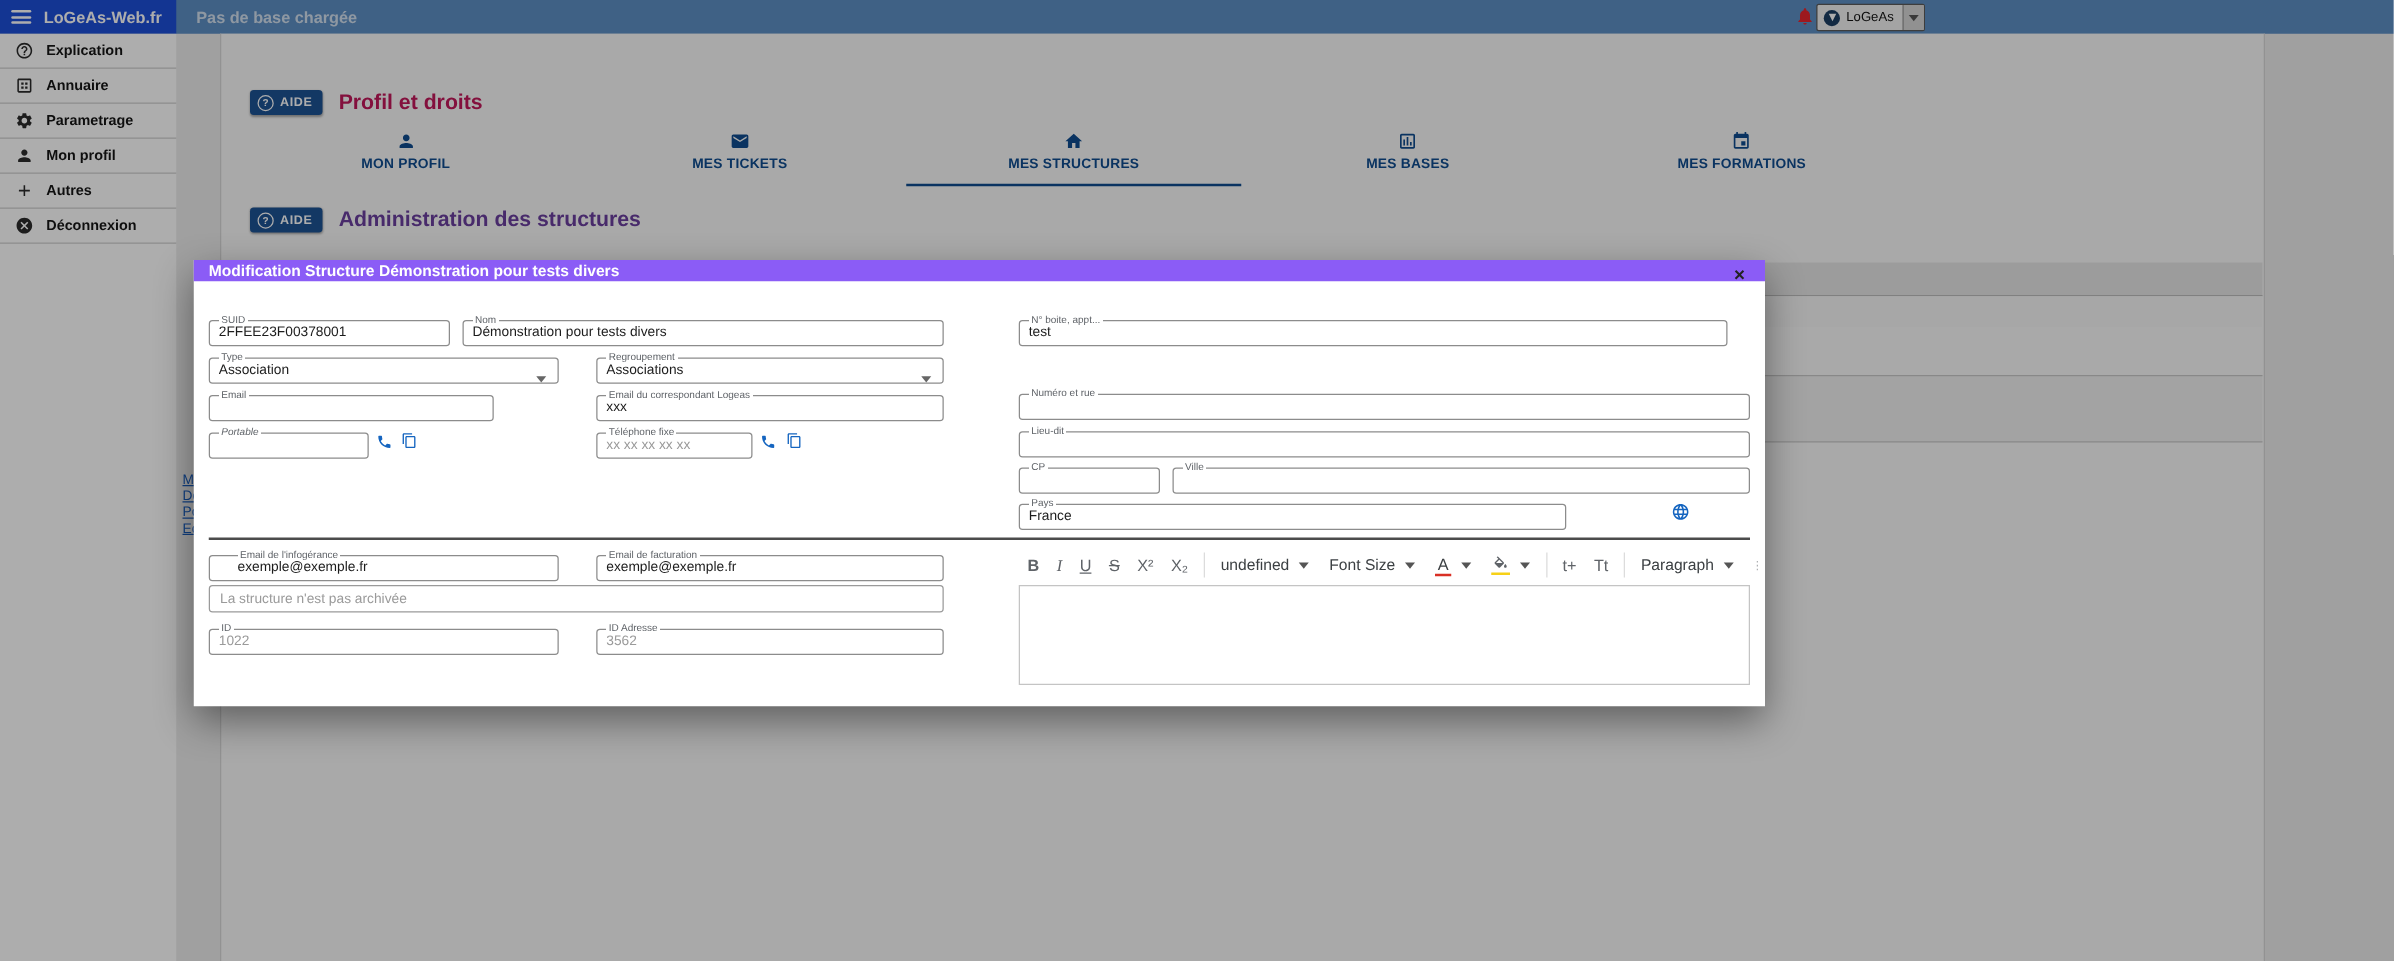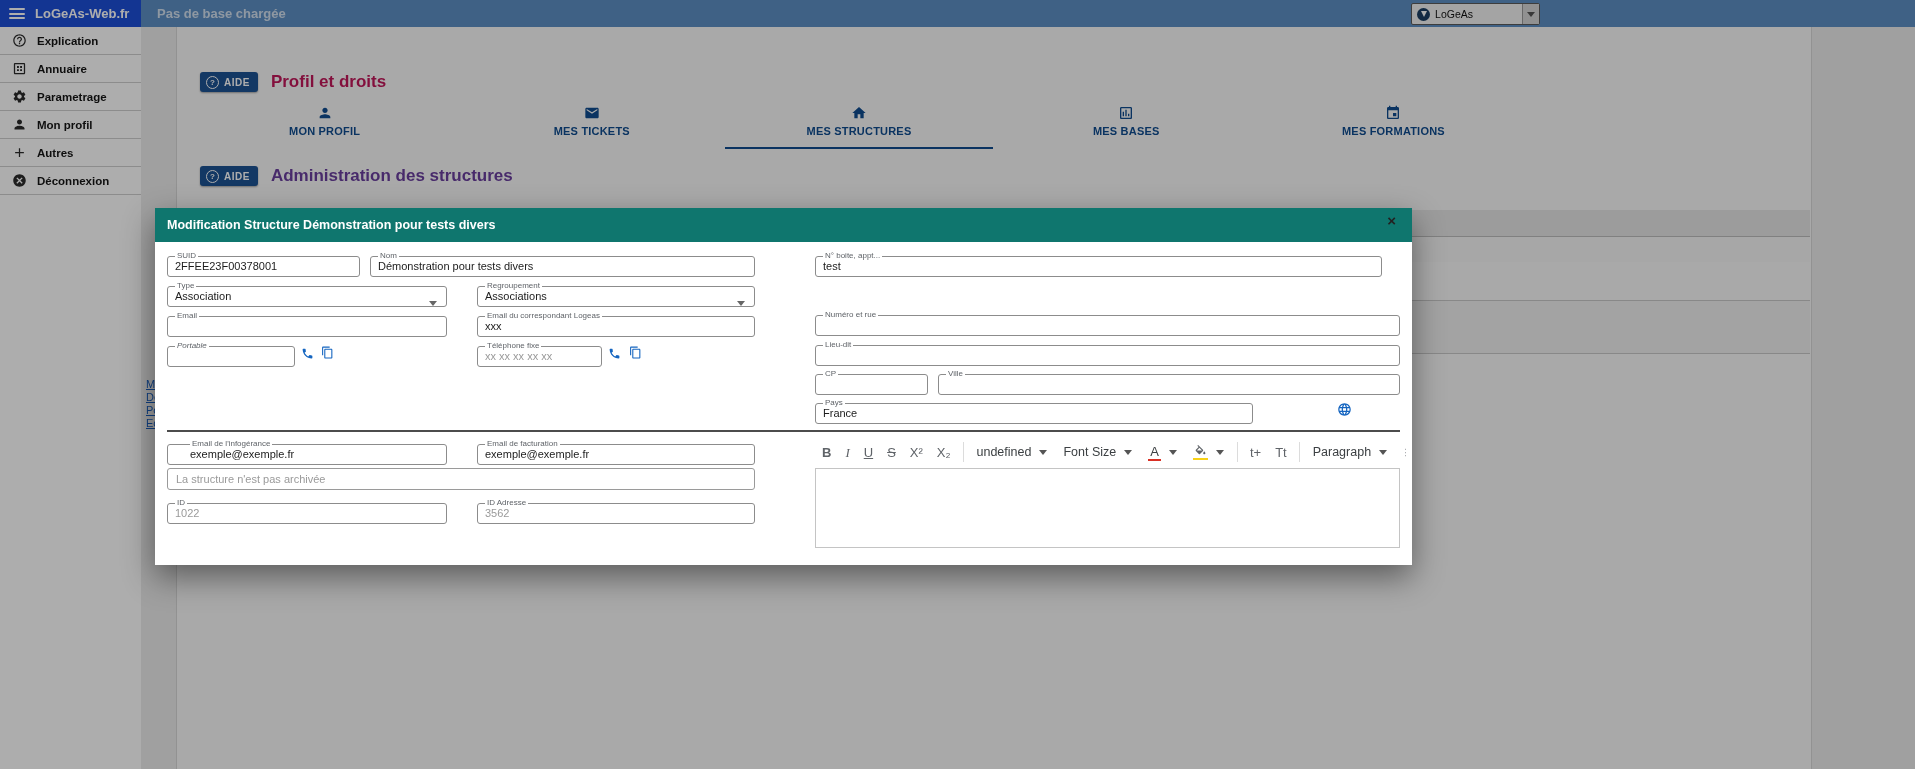--- a/index.html
+++ b/index.html
@@ -10,21 +10,21 @@
   .topbar{position:absolute;left:0;top:0;width:1915px;height:27px;background:#5e8fc4;z-index:1;}
   .logoarea{position:absolute;left:0;top:0;width:141px;height:27px;background:#1d4ed8;
             display:flex;align-items:center;}
   .burger{width:16px;height:11px;margin:0 10px 0 9px;display:flex;flex-direction:column;justify-content:space-between;cursor:pointer;}
   .burger i{display:block;height:2px;background:#fff;border-radius:1px;}
   .apptitle{color:#fff;font-weight:700;font-size:13px;white-space:nowrap;}
   .statustxt{position:absolute;left:157px;top:0;height:27px;display:flex;align-items:center;
              color:rgba(255,255,255,.72);font-weight:700;font-size:13px;}
   .bell{position:absolute;right:463px;top:5px;width:16px;height:16px;color:#e8252e;cursor:pointer;}
   .userbtn{position:absolute;right:375px;top:3px;height:20px;display:flex;align-items:stretch;
-           border:1px solid #5a5a5a;border-radius:2px;background:#f2f2f2;cursor:pointer;gap:42px;}
+           border:1px solid #5a5a5a;border-radius:2px;background:#f2f2f2;cursor:pointer;}
   .userbtn .main{display:flex;align-items:center;padding:0 7px 0 5px;}
   .ulogo{width:13px;height:13px;border-radius:50%;background:#1c3f63;margin-right:5px;position:relative;}
   .ulogo:after{content:"";position:absolute;left:3.5px;top:3px;border-left:3px solid transparent;
                border-right:3px solid transparent;border-top:6px solid #fff;}
   .userbtn .label{font-size:10.5px;color:#111;}
   .userbtn .arr{width:16px;background:#d6d6d6;border-left:1px solid #9a9a9a;display:flex;align-items:center;justify-content:center;}
   .car{width:0;height:0;border:4px solid transparent;border-top:5px solid #555;margin-top:4px;}
 
   
   .sidebar{position:absolute;left:0;top:27px;width:141px;height:742px;background:#fff;z-index:1;}
@@ -55,21 +55,21 @@
   .bg-trow2{position:absolute;left:1180px;top:237px;width:630px;height:25px;background:#f7f7f7;z-index:1;}
   .bg-block{position:absolute;left:1180px;top:300px;width:630px;height:52px;background:#f1f1f1;
             border-top:1px solid #c9c9c9;border-bottom:1px solid #c9c9c9;z-index:1;}
   .footlinks{position:absolute;left:146px;top:378px;z-index:2;}
   .footlinks a{display:block;font-size:11px;line-height:13px;color:#1a5fc0;text-decoration:underline;cursor:pointer;}
 
   
   .overlay{position:absolute;left:0;top:0;width:1915px;height:769px;background:rgba(0,0,0,.32);z-index:5;}
   .modal{position:absolute;left:155px;top:208px;width:1257px;height:357px;background:#fff;z-index:6;
          box-shadow:0 12px 30px rgba(0,0,0,.45);}
-  .mhead{position:absolute;left:0;top:0;width:100%;height:34px;background:#0f766e;display:flex;align-items:center;}
+  .mhead{position:absolute;left:0;top:0;width:100%;height:17px;background:#8b5cf6;display:flex;align-items:center;}
   .mtitle{color:#fff;font-weight:700;font-size:12.5px;margin-left:12px;}
   .mclose{position:absolute;right:16px;top:4px;font-size:15px;font-weight:700;color:#222;cursor:pointer;line-height:17px;}
 
   fieldset.f{position:absolute;margin:0;border:1px solid #8c8c8c;border-radius:3px;
              padding:0 7px 3px;height:25px;box-sizing:border-box;background:#fff;}
   fieldset.f legend{font-size:8px;color:#5f6368;padding:0 2px;line-height:8px;white-space:nowrap;}
   .val{font-size:11px;color:#1c1c1c;height:13px;line-height:13px;white-space:nowrap;overflow:hidden;}
   .ph{color:#9a9a9a;}
   .dis .val{color:#9a9a9a;}
   .fcar{position:absolute;right:9px;top:11px;width:0;height:0;border:4px solid transparent;border-top:5px solid #666;}
@@ -270,21 +270,21 @@
     <fieldset class="f" style="left:12px;top:74px;width:280px;">
       <legend>Type</legend>
       <div class="val">Association</div>
       <span class="fcar"></span>
     </fieldset>
     <fieldset class="f" style="left:322px;top:74px;width:278px;">
       <legend>Regroupement</legend>
       <div class="val">Associations</div>
       <span class="fcar"></span>
     </fieldset>
-    <fieldset class="f" style="left:12px;top:104px;width:280px;">
+    <fieldset class="f" style="left:12px;top:104px;width:228px;">
       <legend>Email</legend>
       <div class="val"></div>
     </fieldset>
     <fieldset class="f" style="left:322px;top:104px;width:278px;">
       <legend>Email du correspondant Logeas</legend>
       <div class="val">xxx</div>
     </fieldset>
     <fieldset class="f" style="left:12px;top:134px;width:128px;font-style:italic;">
       <legend>Portable</legend>
       <div class="val"></div>

